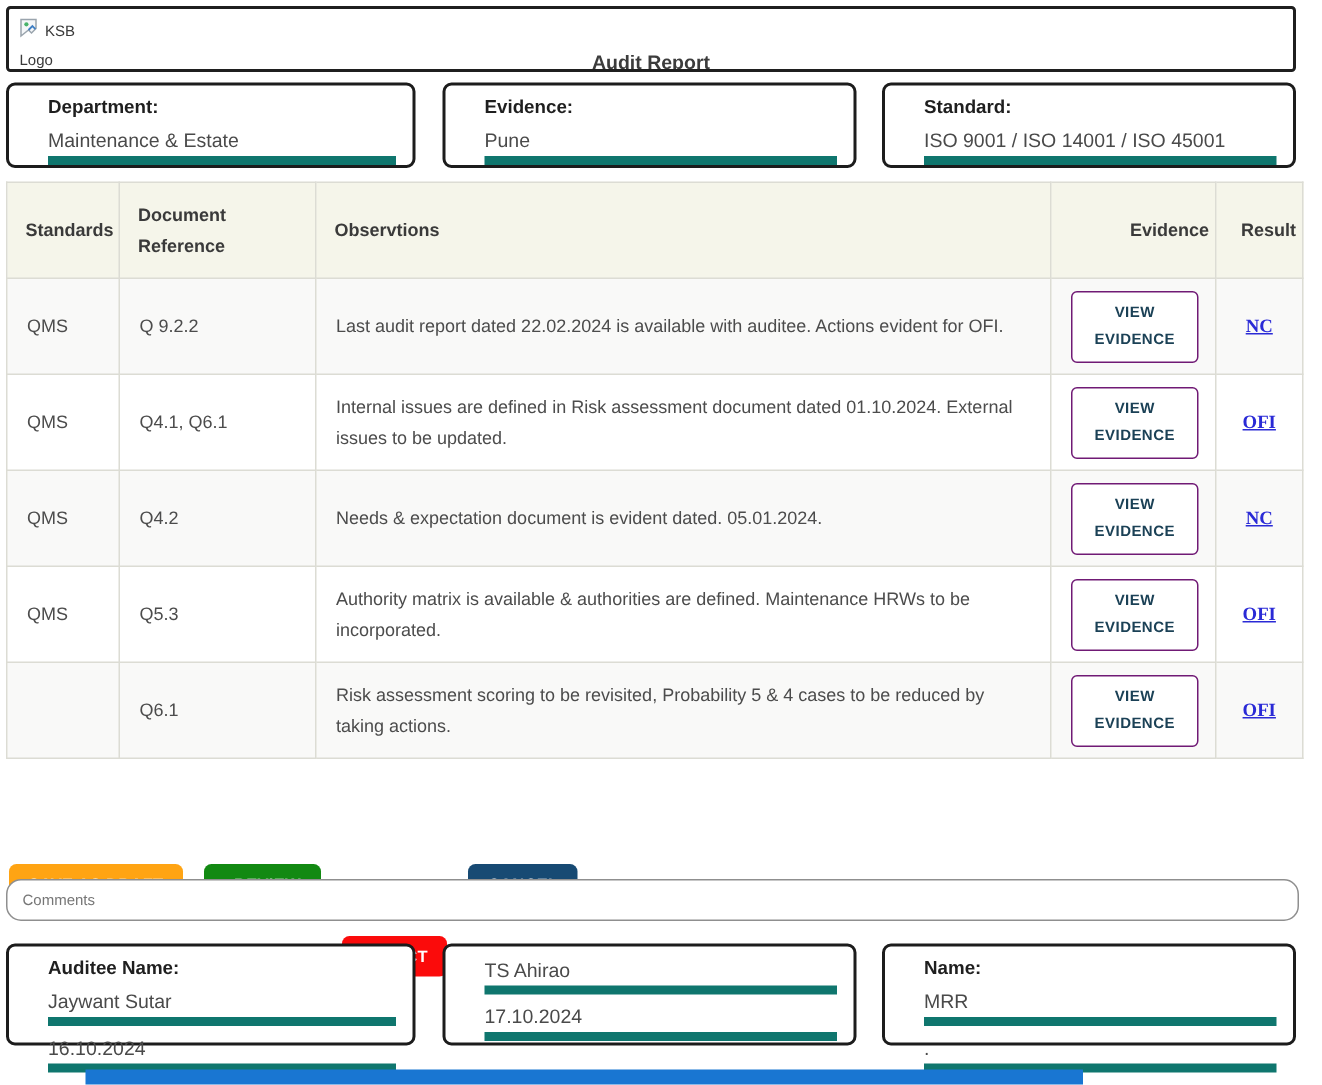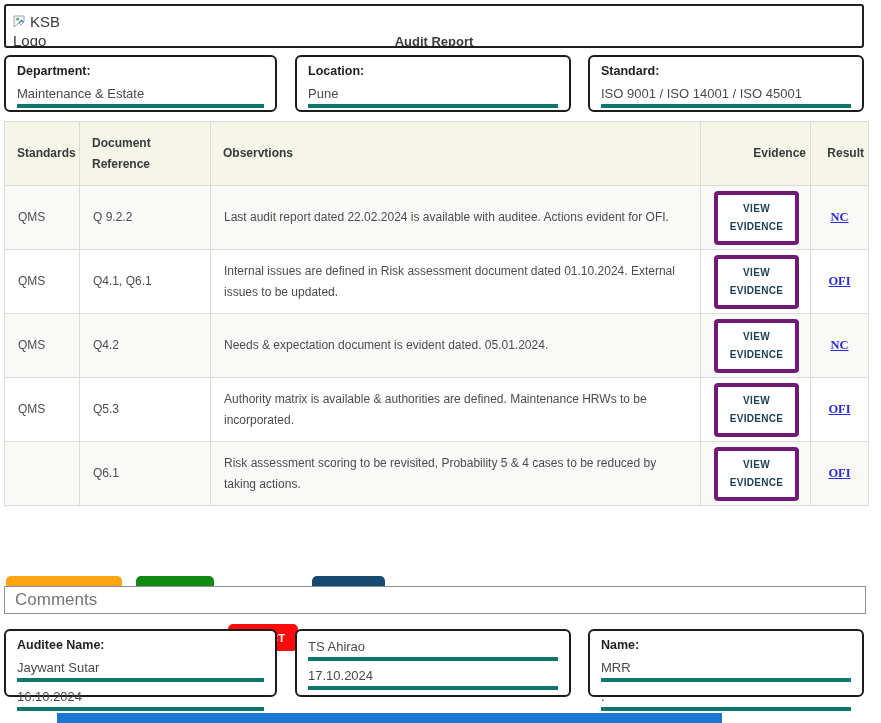--- a/index.html
+++ b/index.html
@@ -14,43 +14,43 @@
 
   
   .header {
     position: absolute; left: 4px; top: 4px;
     width: 860px; height: 44px;
     border: 2px solid #1f1f1f; border-radius: 3px;
     background: #fff; overflow: hidden;
   }
   .logo {
     position: absolute; left: 7px; top: 6px; width: 54px;
-    font-size: 15px; line-height: 19px; color: #3a3a3a;
+    font-size: 10px; line-height: 19px; color: #3a3a3a;
   }
   .logo svg { vertical-align: -2px; margin-right: 2px; }
   .title {
     position: absolute; left: 0; right: 0; top: 12px;
     text-align: center; font-size: 13px; font-weight: bold; color: #3c3c3c; margin-top: 16px;
   }
 
   
   .info-box {
     position: absolute;
     border: 2px solid #1c1c1c; border-radius: 6px;
-    background: #fff; padding: 7px 11px 0 11px;
+    background: #fff; padding: 7px 11px 0 26px;
   }
   .row-top .info-box { top: 55px; height: 57px; }
   .row-bottom .info-box { top: 629px; height: 68px; }
   .pos-1 { left: 4px;   width: 273px; }
   .pos-2 { left: 295px; width: 276px; }
   .pos-3 { left: 588px; width: 276px; }
   .info-label { font-size: 12.5px; font-weight: bold; color: #1f1f1f; margin-bottom: 7px; }
   .uline-input {
     display: block; width: 100%;
-    border: none; border-bottom: 4px solid #0f766e;
+    border: none; border-bottom: 6px solid #0f766e;
     font-family: "Liberation Sans", sans-serif;
     font-size: 13px; color: #4a4a4a;
     padding: 1px 0 3px 0; background: transparent; outline: none;
   }
   .row-bottom .uline-input { margin-bottom: 6px; }
 
   
   table.audit {
     position: absolute; left: 4px; top: 121px; width: 864px;
     border-collapse: collapse; table-layout: fixed;
@@ -65,21 +65,21 @@
   table.audit th {
     background: #f5f5ea; height: 64px;
     font-size: 12px; font-weight: bold; color: #3a3a3a;
     text-align: left; padding: 0 12px; line-height: 1.7;
   }
   table.audit th.center { text-align: right; padding: 0 4px; }
   table.audit td { height: 64px; padding: 0 13px; vertical-align: middle; line-height: 1.7; background: #fff; }
   table.audit tbody tr:nth-child(odd) td { background: #f9f9f8; }
   .evidence-btn {
     display: block; margin: 0 auto; width: 85px; padding: 5px 6px;
-    background: #fff; border: 4px solid #701a75; border-radius: 4px;
+    background: #fff; border: 1px solid #701a75; border-radius: 4px;
     font-family: "Liberation Sans", sans-serif;
     font-size: 10px; font-weight: bold; letter-spacing: .3px;
     color: #1b4156; text-align: center; line-height: 1.8; cursor: pointer;
   }
   td.result-cell { text-align: center; padding: 0 4px; }
   .result-link {
     color: #2a2ad6; font-weight: bold; font-size: 12.5px;
     text-decoration: underline; cursor: pointer; font-family: Liberation Serif, serif;
   }
 
@@ -92,23 +92,23 @@
     letter-spacing: .2px; cursor: pointer;
   }
   .btn-draft  { background: #FFA413; }
   .btn-review { background: #128912; padding-left: 20px; }
   .btn-reject { background: #FB0B0B; margin-top: 48px; }
   .btn-cancel { background: #174A73; }
 
   
   .comments {
     position: absolute; left: 4px; top: 586px; width: 862px; height: 28px;
-    border: 1px solid #8f8f8f; border-radius: 0;
-    font-family: "Liberation Sans", sans-serif;
-    font-size: 17px; color: #4a4a4a; padding: 0 10px; outline: none;
+    border: 1px solid #8f8f8f; border-radius: 10px;
+    font-family: "Liberation Sans", sans-serif;
+    font-size: 10px; color: #4a4a4a; padding: 0 10px; outline: none;
   }
   .comments::placeholder { color: #767676; }
 
   
   .bottom-bar {
     position: absolute; left: 57px; top: 713px;
     width: 665px; height: 12px; background: #1976D2;
   }
 </style>
 </head>
@@ -124,21 +124,21 @@
   </div>
   <div class="title">Audit Report</div>
 </div>
 
 <div class="row-top">
   <div class="info-box pos-1">
     <div class="info-label">Department:</div>
     <input class="uline-input" value="Maintenance &amp; Estate" style="">
   </div>
   <div class="info-box pos-2">
-    <div class="info-label">Location:</div>
+    <div class="info-label">Evidence:</div>
     <input class="uline-input" value="Pune" style="">
   </div>
   <div class="info-box pos-3">
     <div class="info-label">Standard:</div>
     <input class="uline-input" value="ISO 9001 / ISO 14001 / ISO 45001" style="">
   </div>
 </div>
 
 <table class="audit">
   <colgroup>

